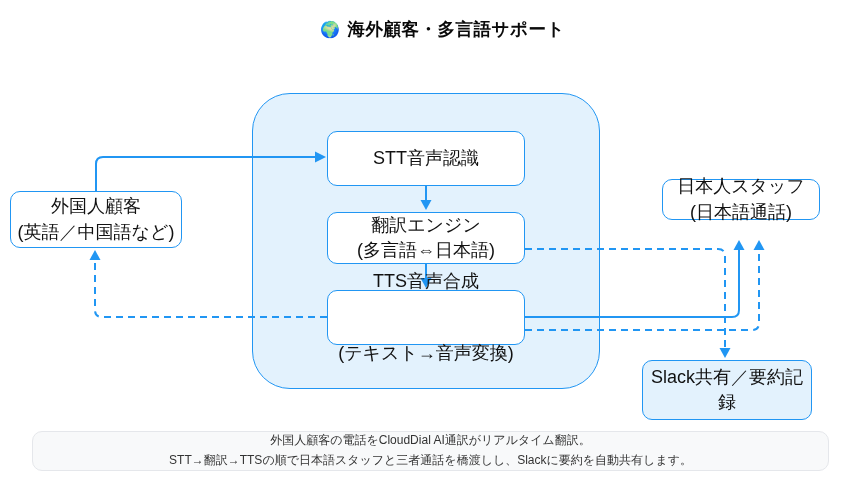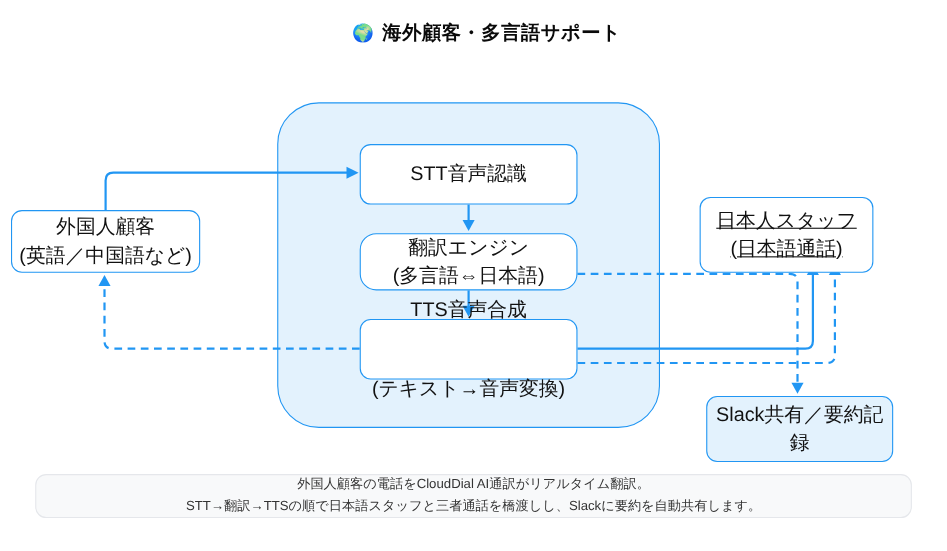--- a/index.html
+++ b/index.html
@@ -19,24 +19,24 @@
     box-sizing:border-box;
   }
   .node{
     position:absolute;background:#ffffff;border:1.5px solid #2196F3;
     border-radius:10px;box-sizing:border-box;
     display:flex;flex-direction:column;align-items:center;justify-content:center;
     font-size:18px;color:#111;text-align:center;line-height:1.4;
   }
   .node.filled{background:#E3F2FD;}
   #node-stt       {left:327px;top:131px;width:198px;height:55px;}
-  #node-translator{left:327px;top:212px;width:198px;height:52px;border-radius:15px;}
+  #node-translator{left:327px;top:212px;width:198px;height:52px;}
   #node-tts       {left:327px;top:290px;width:198px;height:55px;gap:47px;}
   #node-foreign   {left:10px; top:191px;width:172px;height:57px;}
-  #node-staff     {left:636px;top:179px;width:158px;height:69px;text-decoration:underline;}
+  #node-staff     {left:662px;top:179px;width:158px;height:41px;}
   #node-slack     {left:642px;top:360px;width:170px;height:60px;justify-content:center;}
   svg.edges{position:absolute;left:0;top:0;width:861px;height:501px;pointer-events:none;}
   svg.edges path{fill:none;stroke:#2196F3;stroke-width:2;}
   svg.edges path.dashed{stroke-dasharray:7 5;}
   svg.edges polygon{fill:#2196F3;stroke:none;}
   .footer{
     position:absolute;left:32px;top:431px;width:797px;height:40px;
     background:#F8F9FA;border:1px solid #E5E7EB;border-radius:10px;
     box-sizing:border-box;display:flex;flex-direction:column;
     align-items:center;justify-content:center;

